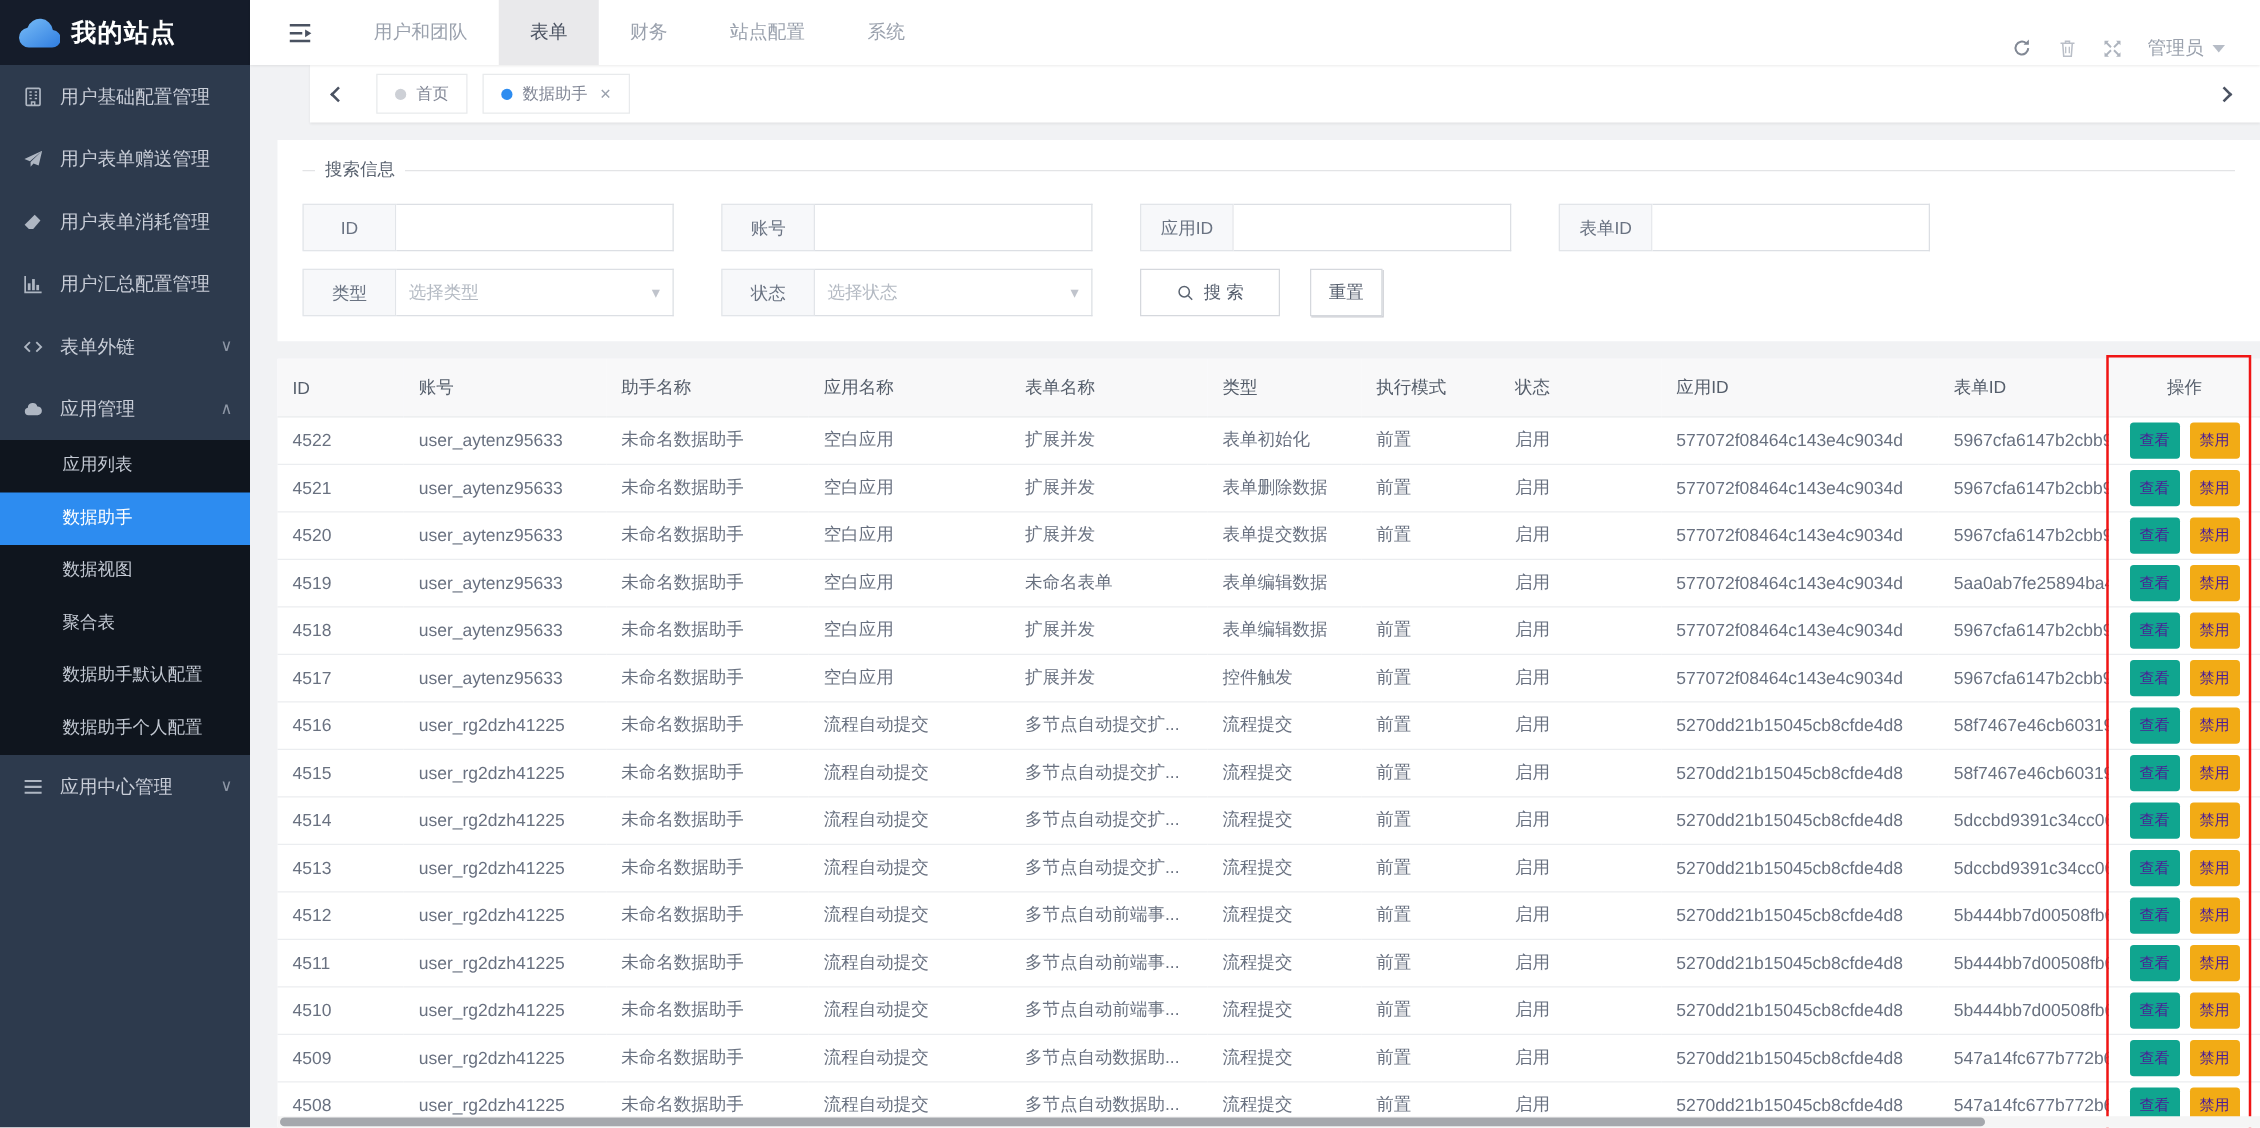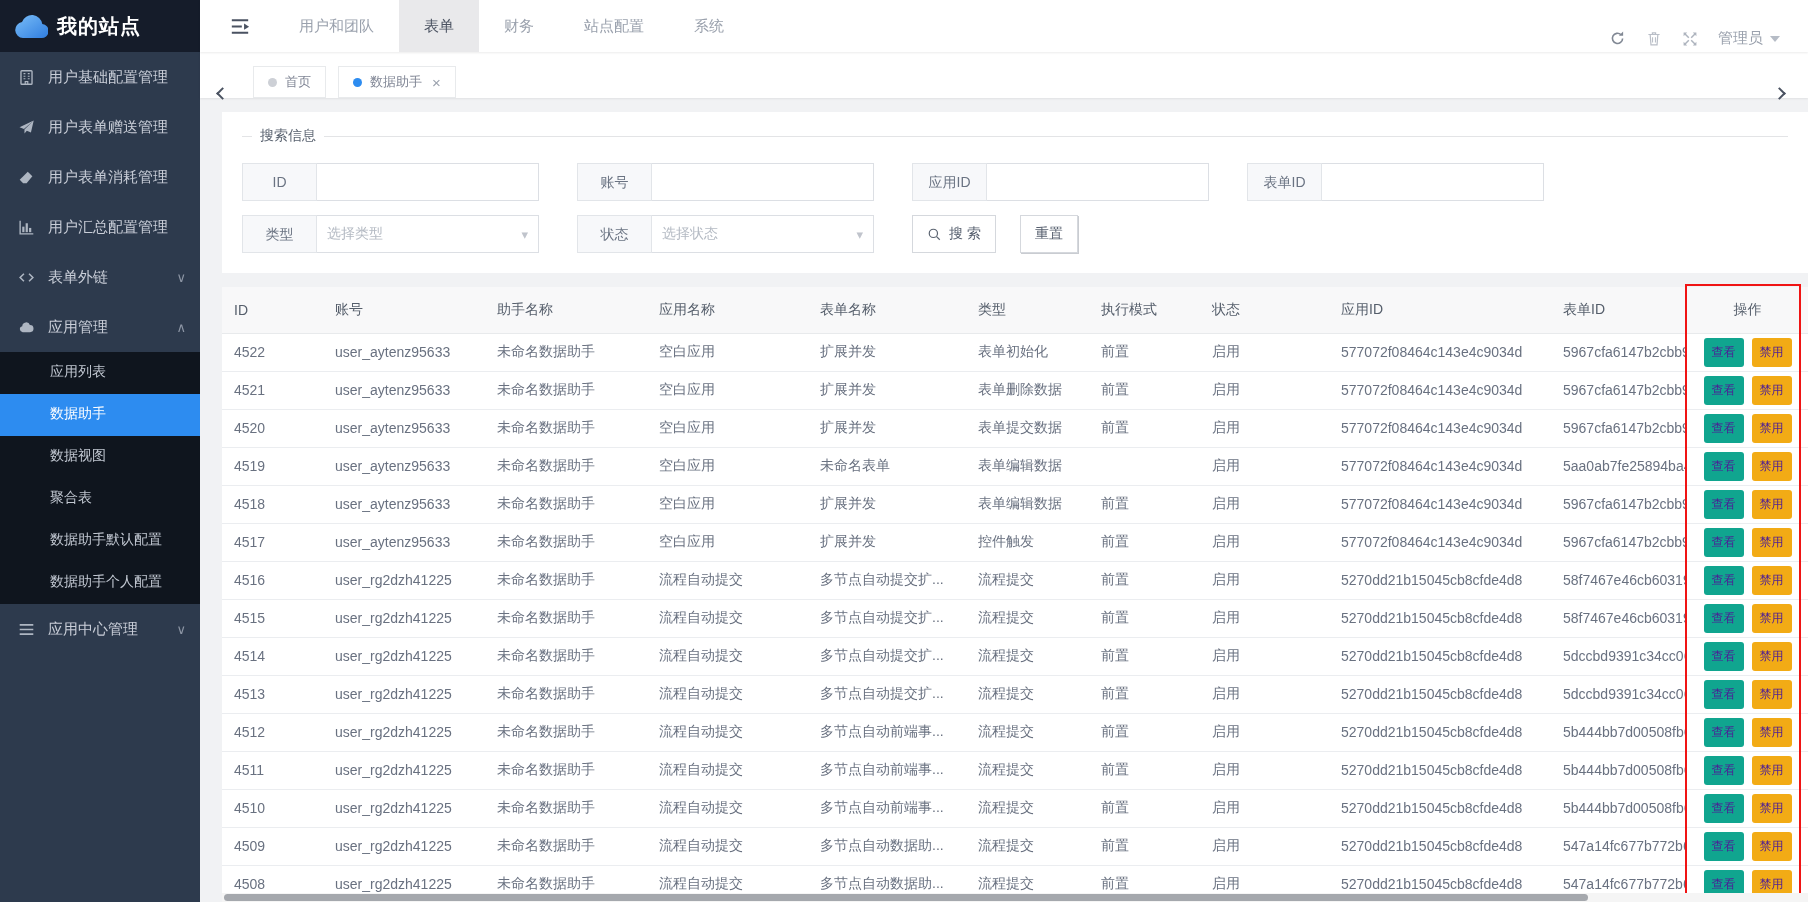--- a/index.html
+++ b/index.html
@@ -26,22 +26,22 @@
   .navbar { height:52px; background:#fff; display:flex; align-items:center; position:relative; z-index:3;
     box-shadow:0 1px 2px rgba(0,0,0,.08); }
   .collapse-btn { margin:0 24px 0 30px; display:flex; cursor:pointer; }
   .nav-item { padding:0 25px; height:52px; line-height:52px; font-size:15px; color:#9aa1ad; cursor:pointer; }
   .nav-item.active { background:#e9e9eb; color:#4a5261; }
   .nav-right { margin-left:auto; display:flex; align-items:center; gap:20px; padding-right:28px; color:#9aa1ad;margin-top:25px; }
   .nav-right .tool { display:flex; align-items:center; cursor:pointer; color:#9aa1ad; }
   .admin { display:flex; align-items:center; gap:7px; font-size:15px; color:#9aa1ad; cursor:pointer; }
   .caret-down { width:0; height:0; border-left:5px solid transparent; border-right:5px solid transparent; border-top:6px solid #b6bcc6; }
 
-  .tabbar { height:46px; background:#fff; display:flex; align-items:flex-end; position:relative; z-index:2;
-    box-shadow:0 1px 2px rgba(0,0,0,.07); padding:0 14px; }
+  .tabbar { height:46px; background:#fff; display:flex; align-items:center; position:relative; z-index:2;
+    box-shadow:0 1px 2px rgba(0,0,0,.07); padding:0 14px;margin-left:48px; }
   .tab-chev { width:9px; height:9px; border-left:2px solid #4a5261; border-bottom:2px solid #4a5261; cursor:pointer; }
   .tab-chev.left  { transform:rotate(45deg);  margin:0 14px 0 4px; }
   .tab-chev.right { transform:rotate(225deg); margin-left:auto; margin-right:10px; }
   .tab { height:32px; border:1px solid #e8eaec; background:#fff; display:flex; align-items:center; gap:8px;
     padding:0 14px; margin-left:12px; font-size:13px; color:#808695; cursor:pointer; }
   .tab .dot { width:9px; height:9px; border-radius:50%; background:#cdd0d6; }
   .tab.active .dot { background:#2d8cf0; }
   .tab .tab-close { margin-left:2px; color:#9aa1ad; font-size:15px; cursor:pointer; }
 
   .content { flex:1; background:#f1f2f4; padding:14px 0 0 22px; position:relative; overflow:hidden; }
@@ -55,21 +55,21 @@
   .fgroup { display:flex; margin-right:38px; }
   .flabel { width:75px; height:38px; line-height:36px; text-align:center; font-size:14px; color:#6a7382;
     background:#f7f8fa; border:1px solid #e2e5e9; }
   .finput { width:222px; height:38px; border:1px solid #dcdfe4; border-left:none; background:#fff;
     padding:0 10px; font-size:14px; color:#515a6e; outline:none; }
   .fselect { width:222px; height:38px; border:1px solid #dcdfe4; border-left:none; background:#fff;
     padding:0 10px; font-size:14px; color:#b4bac3; display:flex; align-items:center; cursor:pointer; }
   .fselect .sel-caret { margin-left:auto; color:#c0c4cc; font-size:13px; }
   .btn { height:38px; border:1px solid #d5d8dd; background:#fff; font-size:14px; color:#565f6e;
     display:inline-flex; align-items:center; justify-content:center; gap:7px; cursor:pointer; }
-  .btn-search { width:84px; margin-right:24px; }
+  .btn-search { width:112px; margin-right:24px; }
   .btn-reset  { width:58px; box-shadow:1px 1px 0 #c9ccd1; }
 
   
   .table-card { background:#fff; margin-top:14px; position:relative; }
   table { border-collapse:collapse; table-layout:fixed; width:1586px; }
   th { height:46px; background:#f8f8f9; font-size:14px; font-weight:normal; color:#555e6b; text-align:left;
     padding:0 12px; border-bottom:1px solid #e8eaec; white-space:nowrap; }
   th.center { text-align:center; }
   td { height:38px; font-size:14px; color:#697180; padding:0 12px; border-bottom:1px solid #ebedf0;
     white-space:nowrap; overflow:hidden; }

